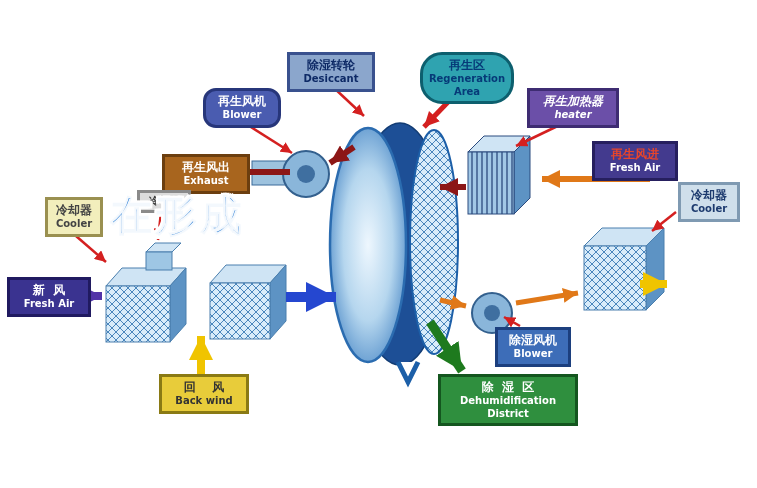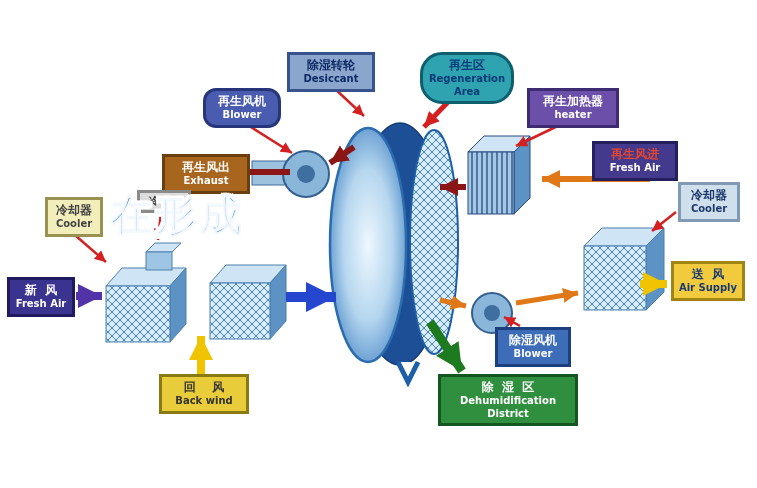--- a/index.html
+++ b/index.html
@@ -176,58 +176,54 @@
   <div class="lbl lbl-regenarea" style="left:420px;top:52px;width:94px;border-radius:22px;">
     <span class="zh">再生区</span>
     <span class="en">Regeneration Area</span>
   </div>
 
   <div class="lbl lbl-regenblower" style="left:203px;top:88px;width:78px;">
     <span class="zh">再生风机</span>
     <span class="en">Blower</span>
   </div>
 
-  <div class="lbl lbl-regenheater" style="left:527px;top:88px;width:92px;">
+  <div class="lbl lbl-regenheater" style="left:527px;top:88px;width:92px;font-style:italic;">
     <span class="zh">再生加热器</span>
     <span class="en">heater</span>
   </div>
 
   <div class="lbl lbl-exhaust" style="left:162px;top:154px;width:88px;">
     <span class="zh">再生风出</span>
     <span class="en">Exhaust</span>
   </div>
 
   <div class="lbl lbl-coolerleft" style="left:45px;top:197px;width:58px;">
     <span class="zh">冷却器</span>
     <span class="en">Cooler</span>
   </div>
 
   <div class="lbl lbl-coolermid sm" style="left:137px;top:190px;width:54px;">
     <span class="zh">冷却器</span>
   </div>
 
-  <div class="lbl lbl-freshleft" style="left:7px;top:277px;width:68px;">
+  <div class="lbl lbl-freshleft" style="left:7px;top:277px;width:84px;">
     <span class="zh">新  风</span>
     <span class="en">Fresh Air</span>
   </div>
 
   <div class="lbl lbl-freshin" style="left:592px;top:141px;width:86px;">
     <span class="zh">再生风进</span>
     <span class="en">Fresh Air</span>
   </div>
 
   <div class="lbl lbl-coolerright" style="left:678px;top:182px;width:62px;">
     <span class="zh">冷却器</span>
     <span class="en">Cooler</span>
   </div>
 
-  <div class="lbl lbl-airsupply" style="left:671px;top:261px;width:74px;">
-    <span class="zh">送  风</span>
-    <span class="en">Air Supply</span>
-  </div>
 
   <div class="lbl lbl-dehumblower" style="left:495px;top:327px;width:76px;">
     <span class="zh">除湿风机</span>
     <span class="en">Blower</span>
   </div>
 
   <div class="lbl lbl-backwind" style="left:159px;top:374px;width:90px;">
     <span class="zh">回    风</span>
     <span class="en">Back wind</span>
   </div>

